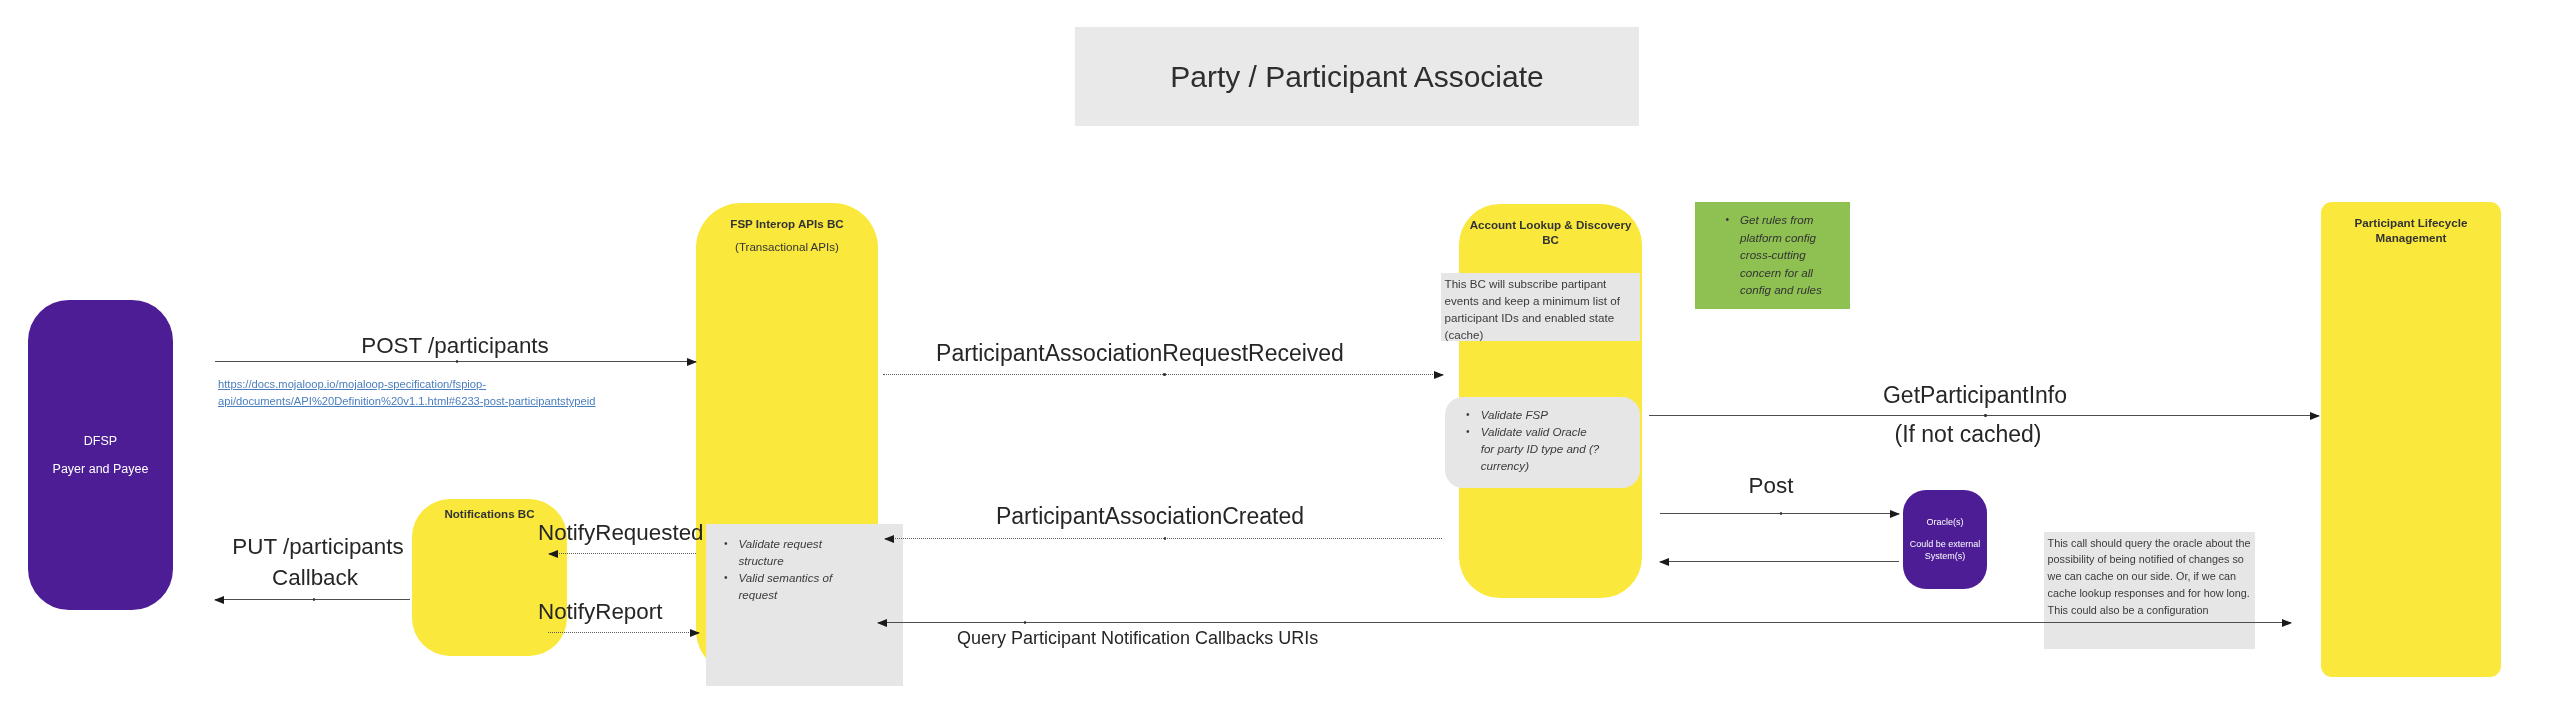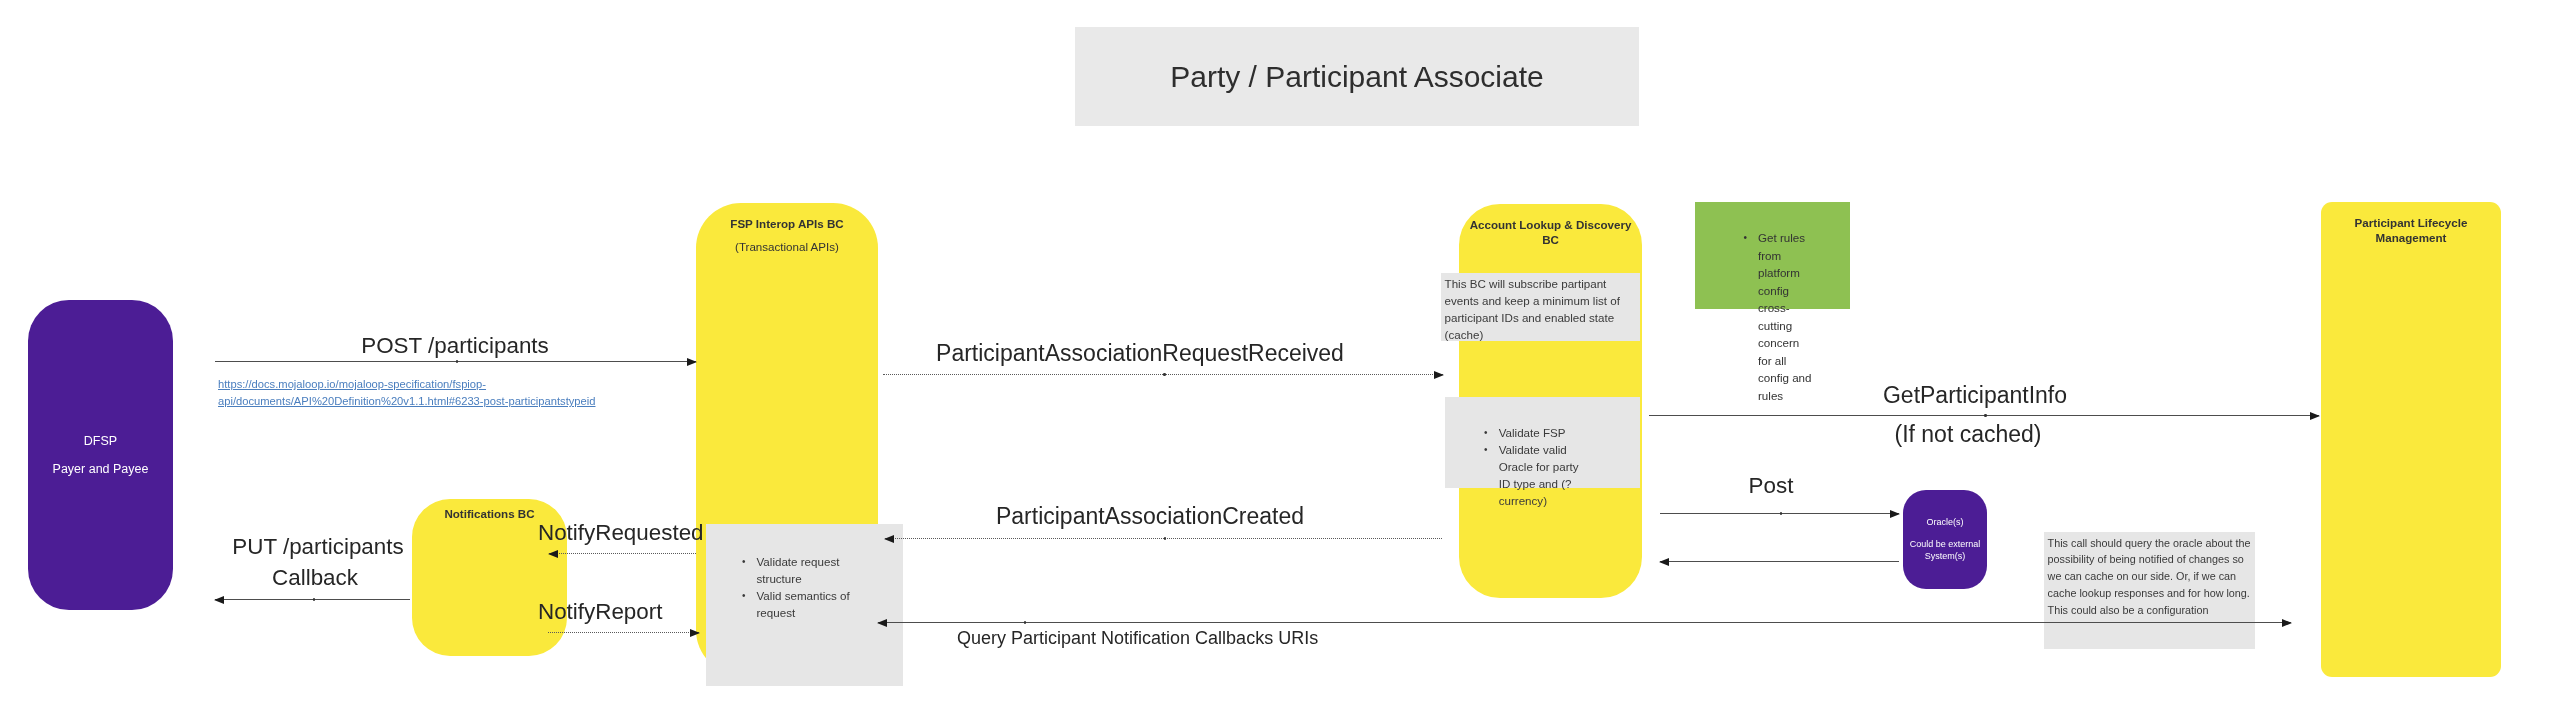--- a/index.html
+++ b/index.html
@@ -28,21 +28,21 @@
     position:absolute; background:#4c1d95; color:#ffffff;
     display:flex; flex-direction:column; align-items:center; justify-content:center;
     text-align:center; z-index:1;
   }
 
   
   .note {
     position:absolute; background:#E6E6E6; color:#3a3a3a;
     font-size:11.6px; line-height:17px; text-align:left; z-index:2;
   }
-  .note ul, .gnote ul { margin:18px; padding:0; list-style:none; }
+  .note ul, .gnote ul { margin:0; padding:0; list-style:none;font-style:italic; }
   .note li, .gnote li { position:relative; padding-left:20px; }
   .note li::before, .gnote li::before {
     content:"\2022"; position:absolute; left:5.4px; top:0; font-size:10px;
   }
   .gnote {
     position:absolute; background:#8EC152; color:#333;
     font-size:11.6px; line-height:17.5px; text-align:left; z-index:2;
   }
 
   
@@ -88,21 +88,21 @@
       <ul>
         <li>Validate request structure</li>
         <li>Valid semantics of request</li>
       </ul>
     </div>
   </div>
 
   <div class="bc" style="left:1459px; top:204px; width:183px; height:394px; border-radius:41px;">
     <div class="bc-title">Account Lookup &amp; Discovery BC</div>
     <div class="note" style="left:-18px; top:69px; width:192px; height:64px; padding:1.8px 3.6px;">This BC will subscribe partipant events and keep a minimum list of participant IDs and enabled state (cache)</div>
-    <div class="note" style="left:-14.3px; top:193px; width:139px; height:73px; padding:9px 40px 9px 16px;">
+    <div class="note" style="left:-14.3px; top:193px; width:139px; height:73px; padding:9px 40px 9px 16px;border-radius:18px;">
       <ul>
         <li>Validate FSP</li>
         <li>Validate valid Oracle for party ID type and (?currency)</li>
       </ul>
     </div>
   </div>
 
   <div class="gnote" style="left:1695px; top:202px; width:112px; height:89px; padding:9px 18px 9px 25px;">
     <ul>
       <li style="max-width:100px;">Get rules from platform config cross-cutting concern for all config and rules</li>

